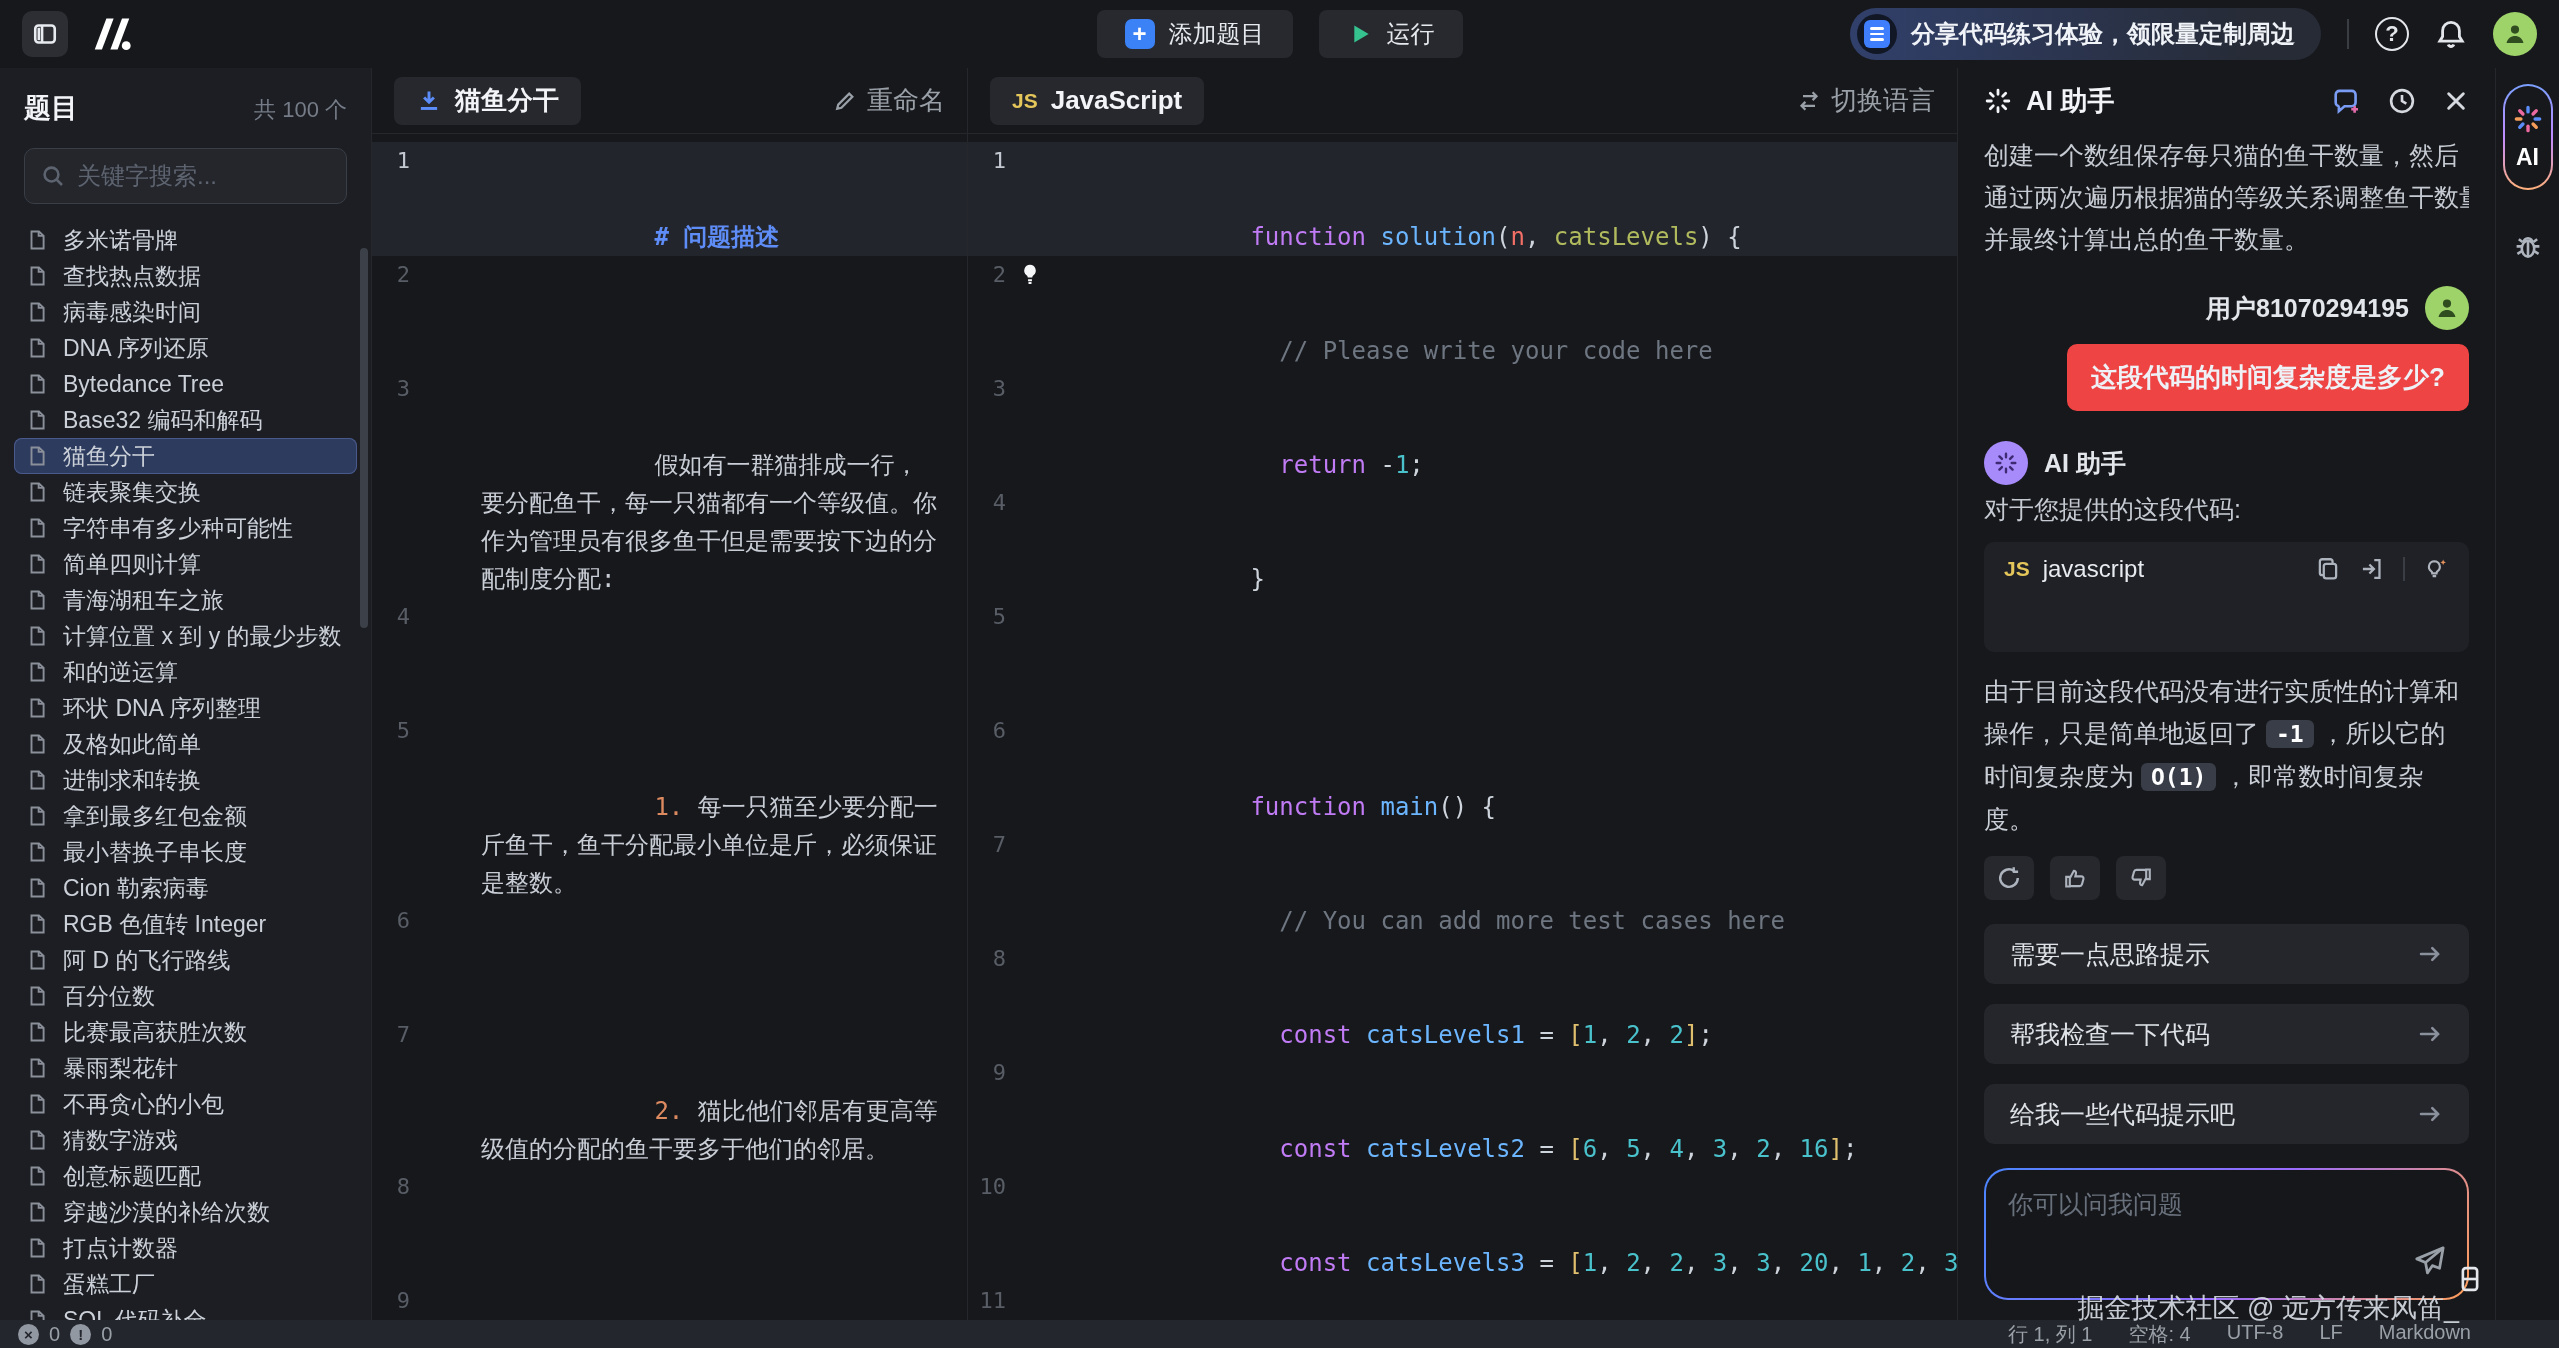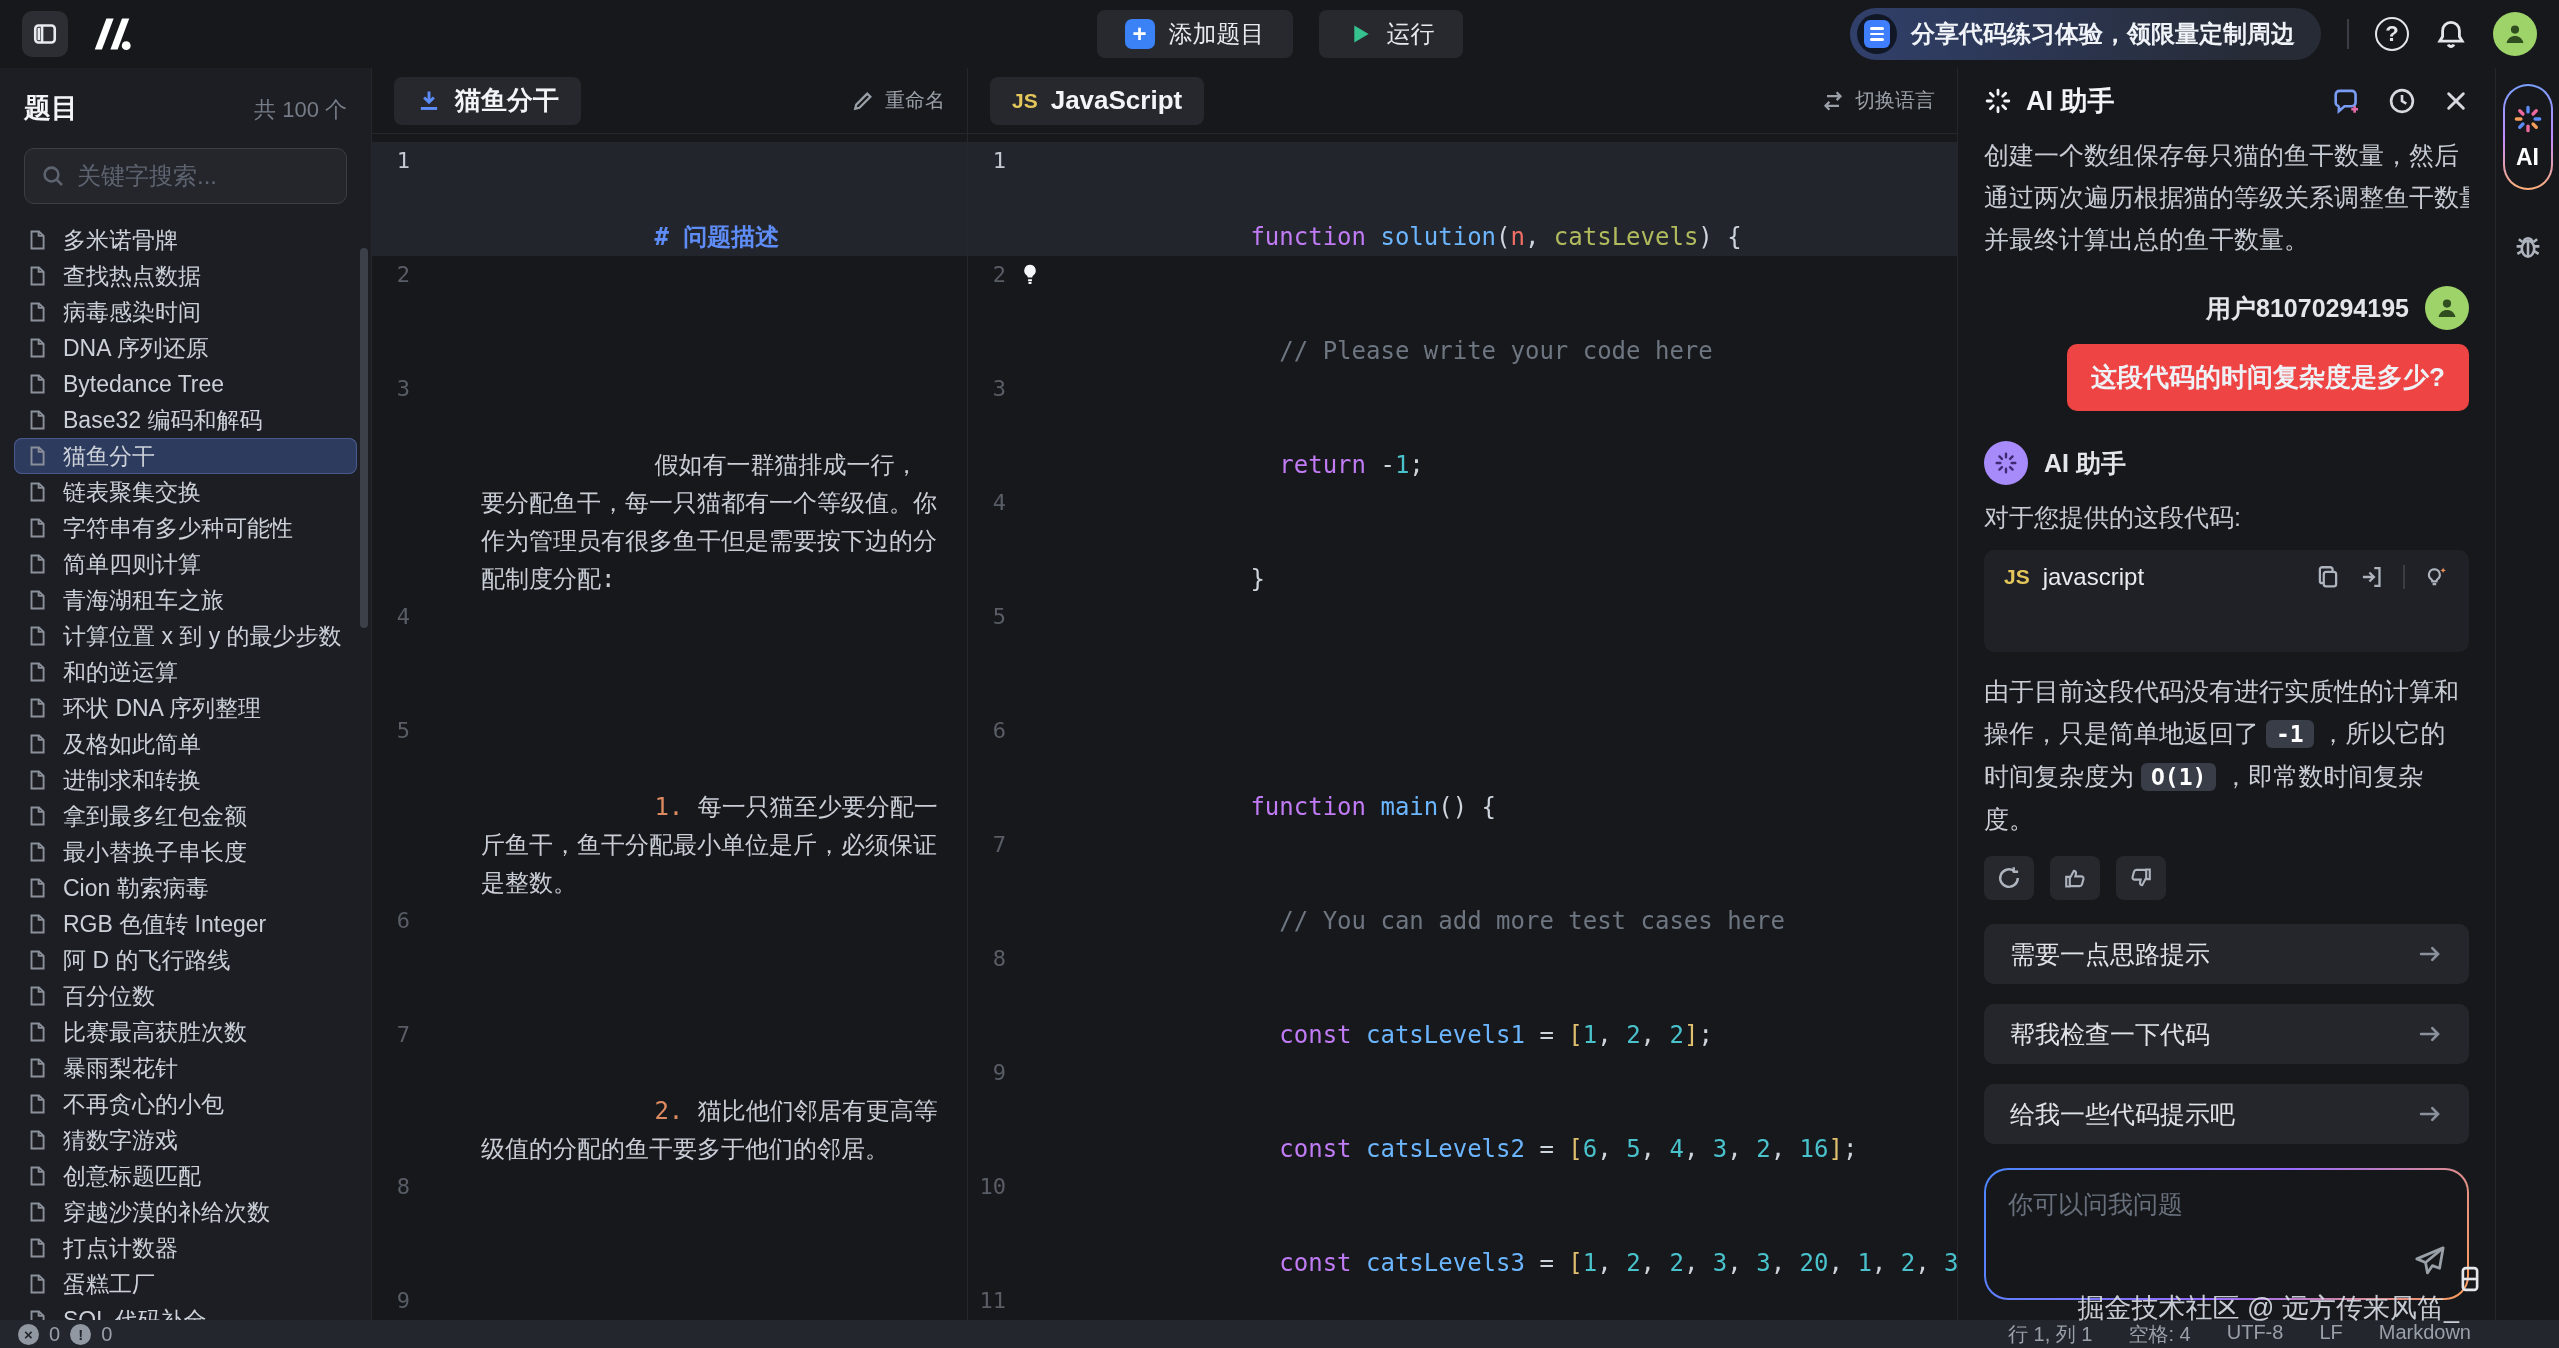--- a/index.html
+++ b/index.html
@@ -36,21 +36,21 @@
   .sb-search input::placeholder { color:#5d6470; }
   .plist { padding:4px 14px; }
   .pitem { height:36px; display:flex; align-items:center; gap:15px; padding:0 12px; border-radius:8px; font-size:23px; color:#ccd1d9; white-space:nowrap; overflow:hidden; }
   .pitem .fic { color:#8a8f99; flex:none; display:flex; }
   .pitem.selected { background:#2d3b5e; box-shadow:inset 0 0 0 1px #49598c; }
   .sb-thumb { position:absolute; right:3px; top:180px; width:8px; height:380px; background:#3c4049; border-radius:4px; }
 
   
   .panel-head { height:66px; flex:none; display:flex; align-items:center; padding:0 22px; border-bottom:1px solid #26272c; }
   .tab-chip { height:48px; background:#26282e; border-radius:8px; display:flex; align-items:center; gap:13px; padding:0 22px; font-size:26px; font-weight:700; color:#f2f4f7; }
-  .head-right { margin-left:auto; display:flex; align-items:center; gap:10px; color:#9aa0a8; font-size:20px; }
+  .head-right { margin-left:auto; display:flex; align-items:center; gap:10px; color:#9aa0a8; font-size:26px; }
 
   
   .md-panel { width:596px; flex:none; background:#17181c; border-right:1px solid #26272c; display:flex; flex-direction:column; }
   .code-panel { flex:1; min-width:0; background:#17181c; border-right:1px solid #26272c; display:flex; flex-direction:column; }
   .ed-body { flex:1; overflow:hidden; padding-top:8px; font-family:"DejaVu Sans Mono", monospace; }
   .line { display:flex; min-height:38px; line-height:38px; font-size:24px; position:relative; }
   .line .gutter { width:85px; flex:none; text-align:right; padding-right:47px; color:#585d66; font-size:22px; }
   .line.active { background:#22252c; }
   .line.active .gutter { color:#c4c9d1; }
   .lcontent { flex:1; min-width:0; padding-right:28px;margin-left:24px; }
@@ -81,21 +81,21 @@
   .ai-head .hic { margin-left:auto; display:flex; gap:26px; align-items:center; color:#d6dae0; }
   .ai-scroll { flex:1; min-height:0; overflow:hidden; padding:0 26px; display:flex; flex-direction:column; justify-content:flex-end; }
   .intro-line { font-size:25px; line-height:42px; color:#c6cbd3; white-space:nowrap; overflow:hidden; }
   .u-row { margin-top:26px; display:flex; justify-content:flex-end; align-items:center; gap:16px; }
   .u-name { font-size:25px; font-weight:700; color:#e3e6ea; }
   .u-avatar { width:44px; height:44px; border-radius:50%; background:#9ed36a; color:#2f4d1f; display:flex; align-items:center; justify-content:center; flex:none; }
   .u-bubble { margin-top:14px; align-self:flex-end; background:#ef4444; border-radius:10px; padding:16px 24px; font-size:26px; font-weight:700; color:#eef1f5; }
   .a-row { margin-top:30px; display:flex; align-items:center; gap:16px; }
   .a-avatar { width:44px; height:44px; border-radius:50%; background:#a78bfa; color:#3d2a73; display:flex; align-items:center; justify-content:center; flex:none; }
   .a-name { font-size:25px; font-weight:700; color:#e3e6ea; }
-  .a-lead { margin-top:16px; font-size:25px; color:#c6cbd3; }
+  .a-lead { margin-top:8px; font-size:25px; color:#c6cbd3; }
   .code-card { margin-top:16px; background:#1f2127; border-radius:10px; overflow:hidden; }
   .cc-head { height:54px; display:flex; align-items:center; gap:13px; padding:0 20px; }
   .cc-badge { color:#e5c65a; font-weight:700; font-size:21px; }
   .cc-lang { color:#e8ebef; font-size:24px; }
   .cc-icons { margin-left:auto; display:flex; align-items:center; gap:18px; color:#aeb4bd; }
   .cc-sep { width:2px; height:24px; background:#3a3d44; }
   .cc-pre { padding:10px 22px 20px; font-family:"DejaVu Sans Mono", monospace; font-size:22px; line-height:34px; white-space:pre; overflow:hidden; }
   .a-answer { margin-top:18px; font-size:25px; line-height:42px; color:#c6cbd3; }
   .a-actions { margin-top:16px; display:flex; gap:16px; }
   .act-btn { width:50px; height:44px; background:#26282e; border:none; border-radius:8px; color:#aeb4bd; display:flex; align-items:center; justify-content:center; cursor:pointer; }

